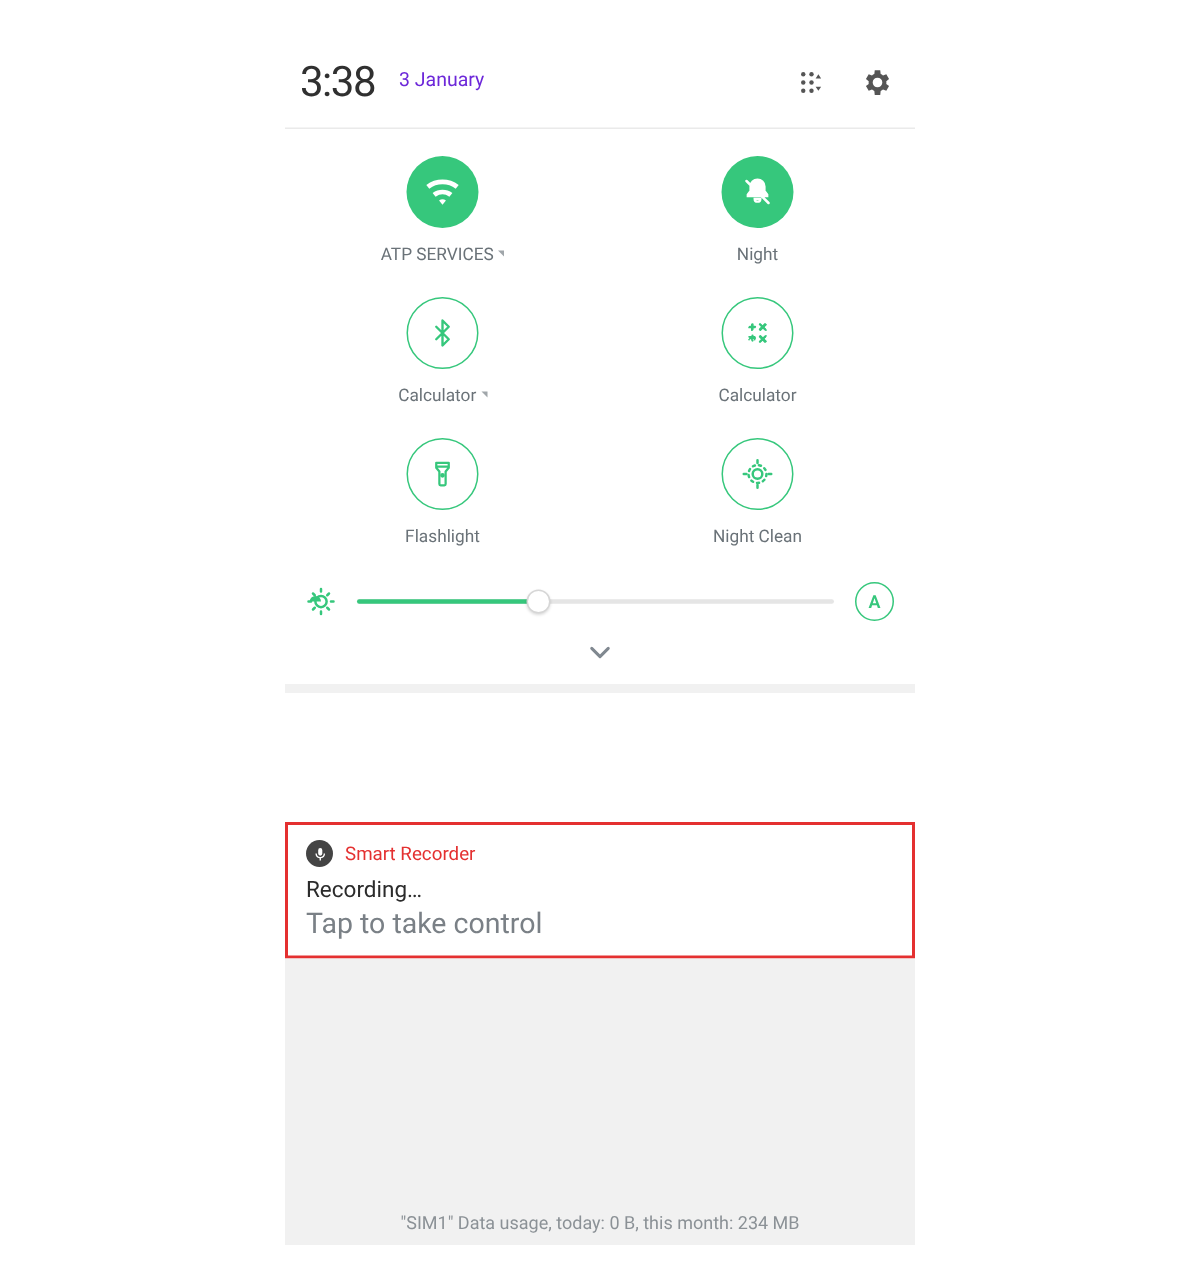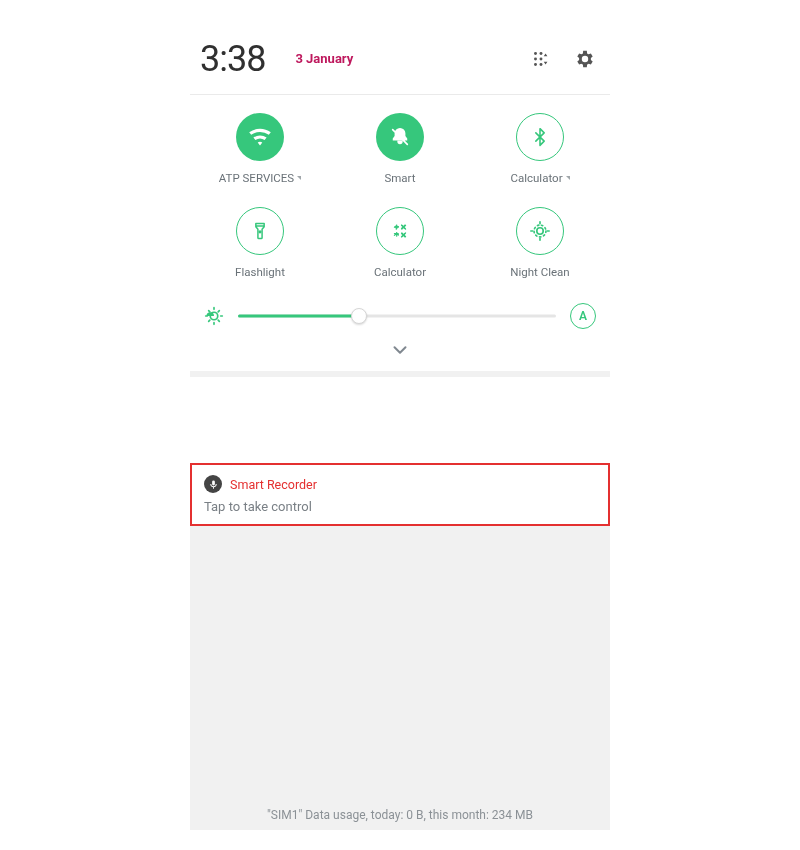--- a/index.html
+++ b/index.html
@@ -18,33 +18,33 @@
     flex-direction: column;
   }
   
   .qs-header {
     display: flex;
     align-items: center;
     padding: 18px 10px 14px 10px;
     border-bottom: 1px solid #eaeaea;
   }
   .clock {
-    font-size: 36px;
+    font-size: 28px;
     font-weight: 400;
     color: #303030;
-    margin-right: 30px;
+    margin-right: 16px;
     letter-spacing: -1px;
   }
-  .date-block { flex: 1; color: #be185d; font-size: 13px; line-height: 1.25; font-weight: bold; }
+  .date-block { flex: 1; color: #6d28d9; font-size: 13px; line-height: 1.25; }
   .hdr-icons { display: flex; gap: 22px; align-items: center; padding-right: 4px; }
   .hdr-ico { width: 22px; height: 22px; color: #555; cursor: pointer; }
   
   .tile-grid {
     display: grid;
-    grid-template-columns: repeat(3, 1fr);
+    grid-template-columns: repeat(2, 1fr);
     row-gap: 22px;
     padding: 18px 0 10px 0;
   }
   .tile {
     display: flex; flex-direction: column; align-items: center;
     cursor: pointer;
   }
   .tile-circle {
     width: 48px; height: 48px; border-radius: 50%;
     display: flex; align-items: center; justify-content: center;
@@ -101,21 +101,21 @@
     cursor: pointer;
   }
   .notif-hdr { display: flex; align-items: center; gap: 8px; margin-bottom: 6px; }
   .notif-ico {
     width: 18px; height: 18px; border-radius: 50%;
     background: #444; color: #fff;
     display: flex; align-items: center; justify-content: center;
   }
   .notif-app { color: #e43030; font-size: 12.5px; }
   .notif-title { font-size: 15px; color: #2b2b2b; margin-bottom: 2px; }
-  .notif-sub   { font-size: 13px; color: #7a8086; }
+  .notif-sub   { font-size: 19px; color: #7a8086; }
   .content-area {
     background: #f1f1f1; flex: 1;
     display: flex; flex-direction: column; justify-content: flex-end;
     padding: 8px 10px;
   }
   .footer-line { text-align: center; font-size: 12px; color: #8b9196; }
   svg { display: block; }
 </style>
 </head>
 <body>
@@ -160,54 +160,54 @@
         </div>
       </div>
       <div class="tile">
         <div class="tile-circle t-on">
           <svg viewBox="0 0 24 24" width="22" height="22" fill="currentColor">
             <path d="M12 3a5 5 0 00-5 5v3.3L5 14v1h14v-1l-2-2.7V8a5 5 0 00-5-5zm-2 14a2 2 0 004 0zM4 4l16 16" stroke="currentColor" stroke-width="1.8" stroke-linecap="round" fill="none"></path>
             <path d="M12 3a5 5 0 00-5 5v3.3L5 14v1h14v-1l-2-2.7V8a5 5 0 00-5-5z" fill="currentColor"></path>
           </svg>
         </div>
         <div class="tile-label">
-          <span>Smart</span>
+          <span>Night</span>
         </div>
       </div>
       <div class="tile">
         <div class="tile-circle t-off">
           <svg viewBox="0 0 24 24" width="20" height="20" fill="none" stroke="currentColor" stroke-width="1.9" stroke-linejoin="round" stroke-linecap="round">
             <path d="M7 7l10 10-5 5V2l5 5L7 17"></path>
           </svg>
         </div>
         <div class="tile-label">
           <span>Calculator</span>
           <span class="arrow"></span>
+        </div>
+      </div>
+      <div class="tile">
+        <div class="tile-circle t-off">
+          <svg viewBox="0 0 24 24" width="20" height="20" fill="none" stroke="currentColor" stroke-width="1.8" stroke-linecap="round">
+            <path d="M6 4v6M3 7h6M15 4l6 6M21 4l-6 6M3 17h6M3 20h0M9 20h0M6 20h0M15 16l6 6M21 16l-6 6" transform="scale(.75) translate(4 3)"></path>
+            <path d="M8 5v4M6 7h4M14 5l4 4M18 5l-4 4M6 16h4M8 14h0M8 18h0M14 15l4 4M18 15l-4 4"></path>
+          </svg>
+        </div>
+        <div class="tile-label">
+          <span>Calculator</span>
         </div>
       </div>
       <div class="tile">
         <div class="tile-circle t-off">
           <svg viewBox="0 0 24 24" width="20" height="20" fill="none" stroke="currentColor" stroke-width="1.8" stroke-linejoin="round">
             <path d="M7 3h10v4l-2.5 3v10a1 1 0 01-1 1h-3a1 1 0 01-1-1V10L7 7zM7 6h10"></path>
             <circle cx="12" cy="13" r="1" fill="currentColor"></circle>
           </svg>
         </div>
         <div class="tile-label">
           <span>Flashlight</span>
-        </div>
-      </div>
-      <div class="tile">
-        <div class="tile-circle t-off">
-          <svg viewBox="0 0 24 24" width="20" height="20" fill="none" stroke="currentColor" stroke-width="1.8" stroke-linecap="round">
-            <path d="M6 4v6M3 7h6M15 4l6 6M21 4l-6 6M3 17h6M3 20h0M9 20h0M6 20h0M15 16l6 6M21 16l-6 6" transform="scale(.75) translate(4 3)"></path>
-            <path d="M8 5v4M6 7h4M14 5l4 4M18 5l-4 4M6 16h4M8 14h0M8 18h0M14 15l4 4M18 15l-4 4"></path>
-          </svg>
-        </div>
-        <div class="tile-label">
-          <span>Calculator</span>
         </div>
       </div>
       <div class="tile">
         <div class="tile-circle t-off">
           <svg viewBox="0 0 24 24" width="22" height="22" fill="none" stroke="currentColor" stroke-width="1.8" stroke-linecap="round">
             <circle cx="12" cy="12" r="3.5"></circle>
             <circle cx="12" cy="12" r="6.5" stroke-dasharray="1.5 3"></circle>
             <path d="M12 2v2M12 20v2M2 12h2M20 12h2"></path>
           </svg>
         </div>
@@ -248,20 +248,21 @@
 
   <div class="notif">
     <div class="notif-hdr">
       <span class="notif-ico">
         <svg viewBox="0 0 24 24" width="11" height="11" fill="currentColor">
           <path d="M12 14a3 3 0 003-3V6a3 3 0 00-6 0v5a3 3 0 003 3zm5-3a5 5 0 01-10 0H5a7 7 0 006 6.9V21h2v-3.1A7 7 0 0019 11z"></path>
         </svg>
       </span>
       <span class="notif-app">Smart Recorder</span>
     </div>
+    <div class="notif-title">Recording…</div>
     <div class="notif-sub">Tap to take control</div>
   </div>
 
   <div class="content-area">
     <div class="footer-line">"SIM1" Data usage, today: 0 B, this month: 234 MB</div>
   </div>
 
 </div>
 
 </body></html>

